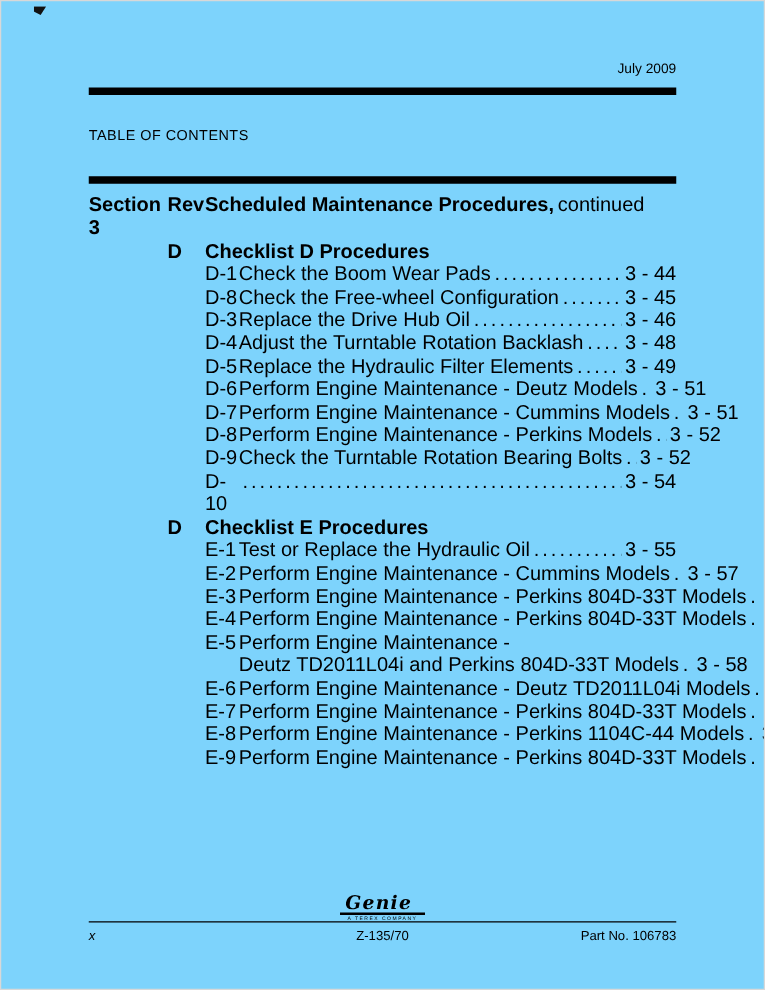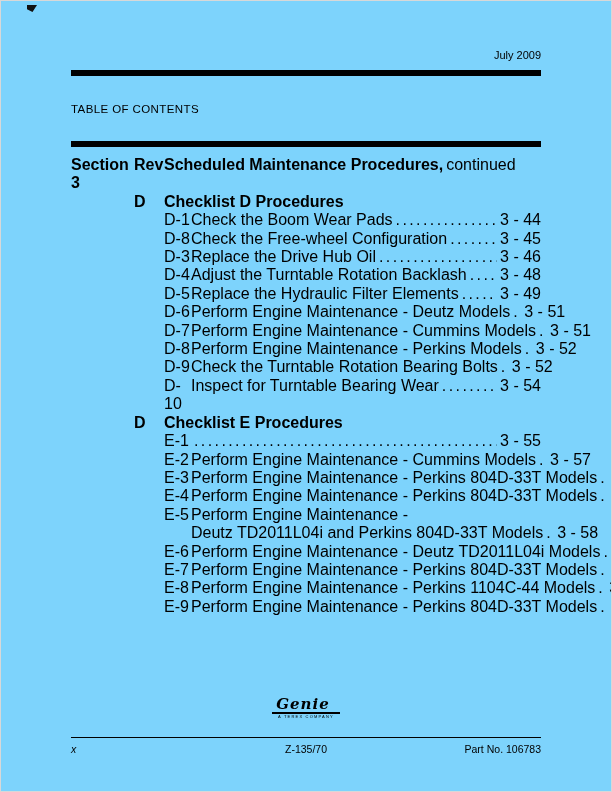--- a/index.html
+++ b/index.html
@@ -28,21 +28,21 @@
   .col-section { width:63px; font-weight:bold; flex:0 0 auto; }
   .col-rev { width:30px; flex:0 0 auto; }
   .col-num { width:27px; flex:0 0 auto; }
   .col-main { flex:1 1 auto; display:flex; min-width:0; align-items:center; }
   .b { font-weight:bold; }
   .row-title { white-space:nowrap; }
   .cont-suffix { margin-left:3px; }
   .leader { flex:1 1 auto; overflow:hidden; white-space:nowrap; letter-spacing:2.4px; margin:0 3px; min-width:8px; }
   .page-num { white-space:nowrap; flex:0 0 auto; }
   .footer { position:absolute; left:70px; right:70px; bottom:34px; }
-  .brand { text-align:center; margin:0 auto 18px auto; width:120px; }
+  .brand { text-align:center; margin:0 auto 0 auto; width:120px; }
   .brand-name {
     display:inline-block;
     font-family:"DejaVu Serif", serif;
     font-style:italic; font-weight:bold;
     font-size:15px; letter-spacing:1px;
     border-bottom:2px solid #000;
     padding:0 10px 0 4px;
     line-height:15px;
   }
   .brand-sub { font-size:4px; letter-spacing:1.2px; line-height:5px; }
@@ -168,37 +168,37 @@
               <div class="row-title">Check the Turntable Rotation Bearing Bolts</div>
               <div class="leader">................................................................................................................................................................</div>
               <div class="page-num">3 - 52</div>
             </div>
           </div>
           <div class="toc-row">
             <div class="col-section"></div>
             <div class="col-rev"></div>
             <div class="col-num">D-10</div>
             <div class="col-main">
-              <div class="row-title">Inspect for Turntable Bearing Wear</div>
               <div class="leader">................................................................................................................................................................</div>
               <div class="page-num">3 - 54</div>
             </div>
           </div>
           <div class="toc-row">
             <div class="col-section"></div>
             <div class="col-rev b">D</div>
             <div class="col-main">
               <div class="b row-title">Checklist E Procedures</div>
             </div>
           </div>
           <div class="toc-row">
             <div class="col-section"></div>
             <div class="col-rev"></div>
             <div class="col-num">E-1</div>
             <div class="col-main">
+              <div class="row-title">Test or Replace the Hydraulic Oil</div>
               <div class="leader">................................................................................................................................................................</div>
               <div class="page-num">3 - 55</div>
             </div>
           </div>
           <div class="toc-row">
             <div class="col-section"></div>
             <div class="col-rev"></div>
             <div class="col-num">E-2</div>
             <div class="col-main">
               <div class="row-title">Perform Engine Maintenance - Cummins Models</div>

